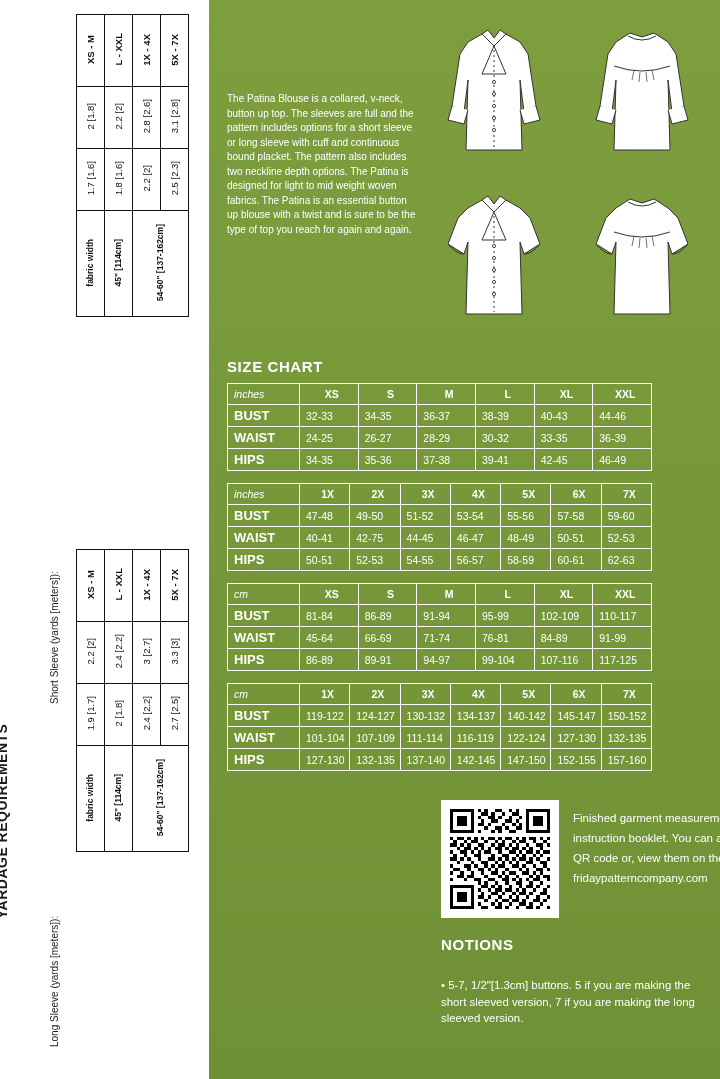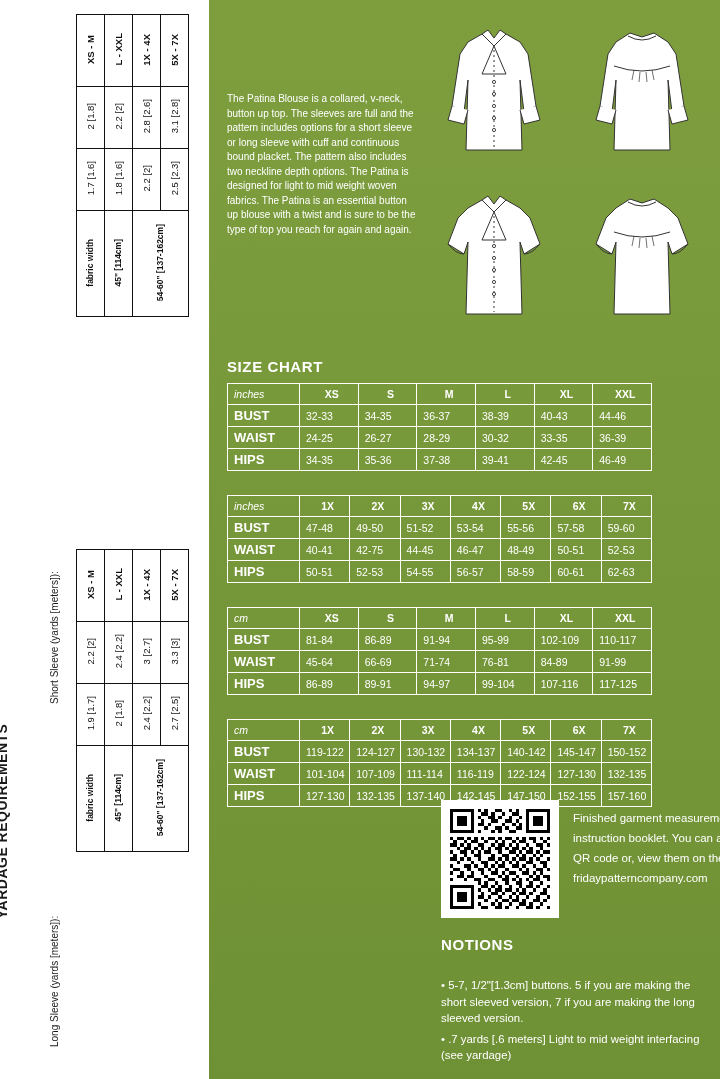--- a/index.html
+++ b/index.html
@@ -68,21 +68,21 @@
     line-height: 1.45;
   }
 
   
   .illos { position: absolute; left: 215px; top: 20px; width: 290px; height: 330px; }
   .illo { position: absolute; }
 
   
   .sizechart { position: absolute; left: 18px; top: 358px; width: 425px; }
   .sc-title { color: #fff; font-size: 15px; font-weight: bold; letter-spacing: .6px; margin-bottom: 8px; }
-  table.sc { border-collapse: collapse; width: 425px; margin-bottom: 24px; table-layout: fixed; }
+  table.sc { border-collapse: collapse; width: 425px; margin-bottom: 12px; table-layout: fixed; }
   table.sc td {
     border: 1px solid #ffffff;
     color: #ffffff;
     font-size: 10.5px;
     padding: 3px 0 3px 6px;
     height: 21px;
     white-space: nowrap;
   }
   table.sc td.unit { font-style: italic; font-weight: normal; }
   table.sc td.rowhdr { font-weight: bold; font-size: 13px; }
@@ -658,18 +658,17 @@
         </g>
       </svg>
     </div>
 
     <div class="qrtext">Finished garment measurements are listed inside the instruction booklet. You can also see them by scanning this QR code or, view them on the product listing online at: fridaypatterncompany.com</div>
 
     <div class="notions">
       <div class="notions-title">NOTIONS</div>
       <ul>
         <li>• 5-7, 1/2"[1.3cm] buttons. 5 if you are making the short sleeved version, 7 if you are making the long sleeved version.</li>
-        <li>• .7 yards [.6 meters] Light to mid weight interfacing (see yardage)</li>
       </ul>
     </div>
 
   </div>
 </div>
 
 </body></html>

